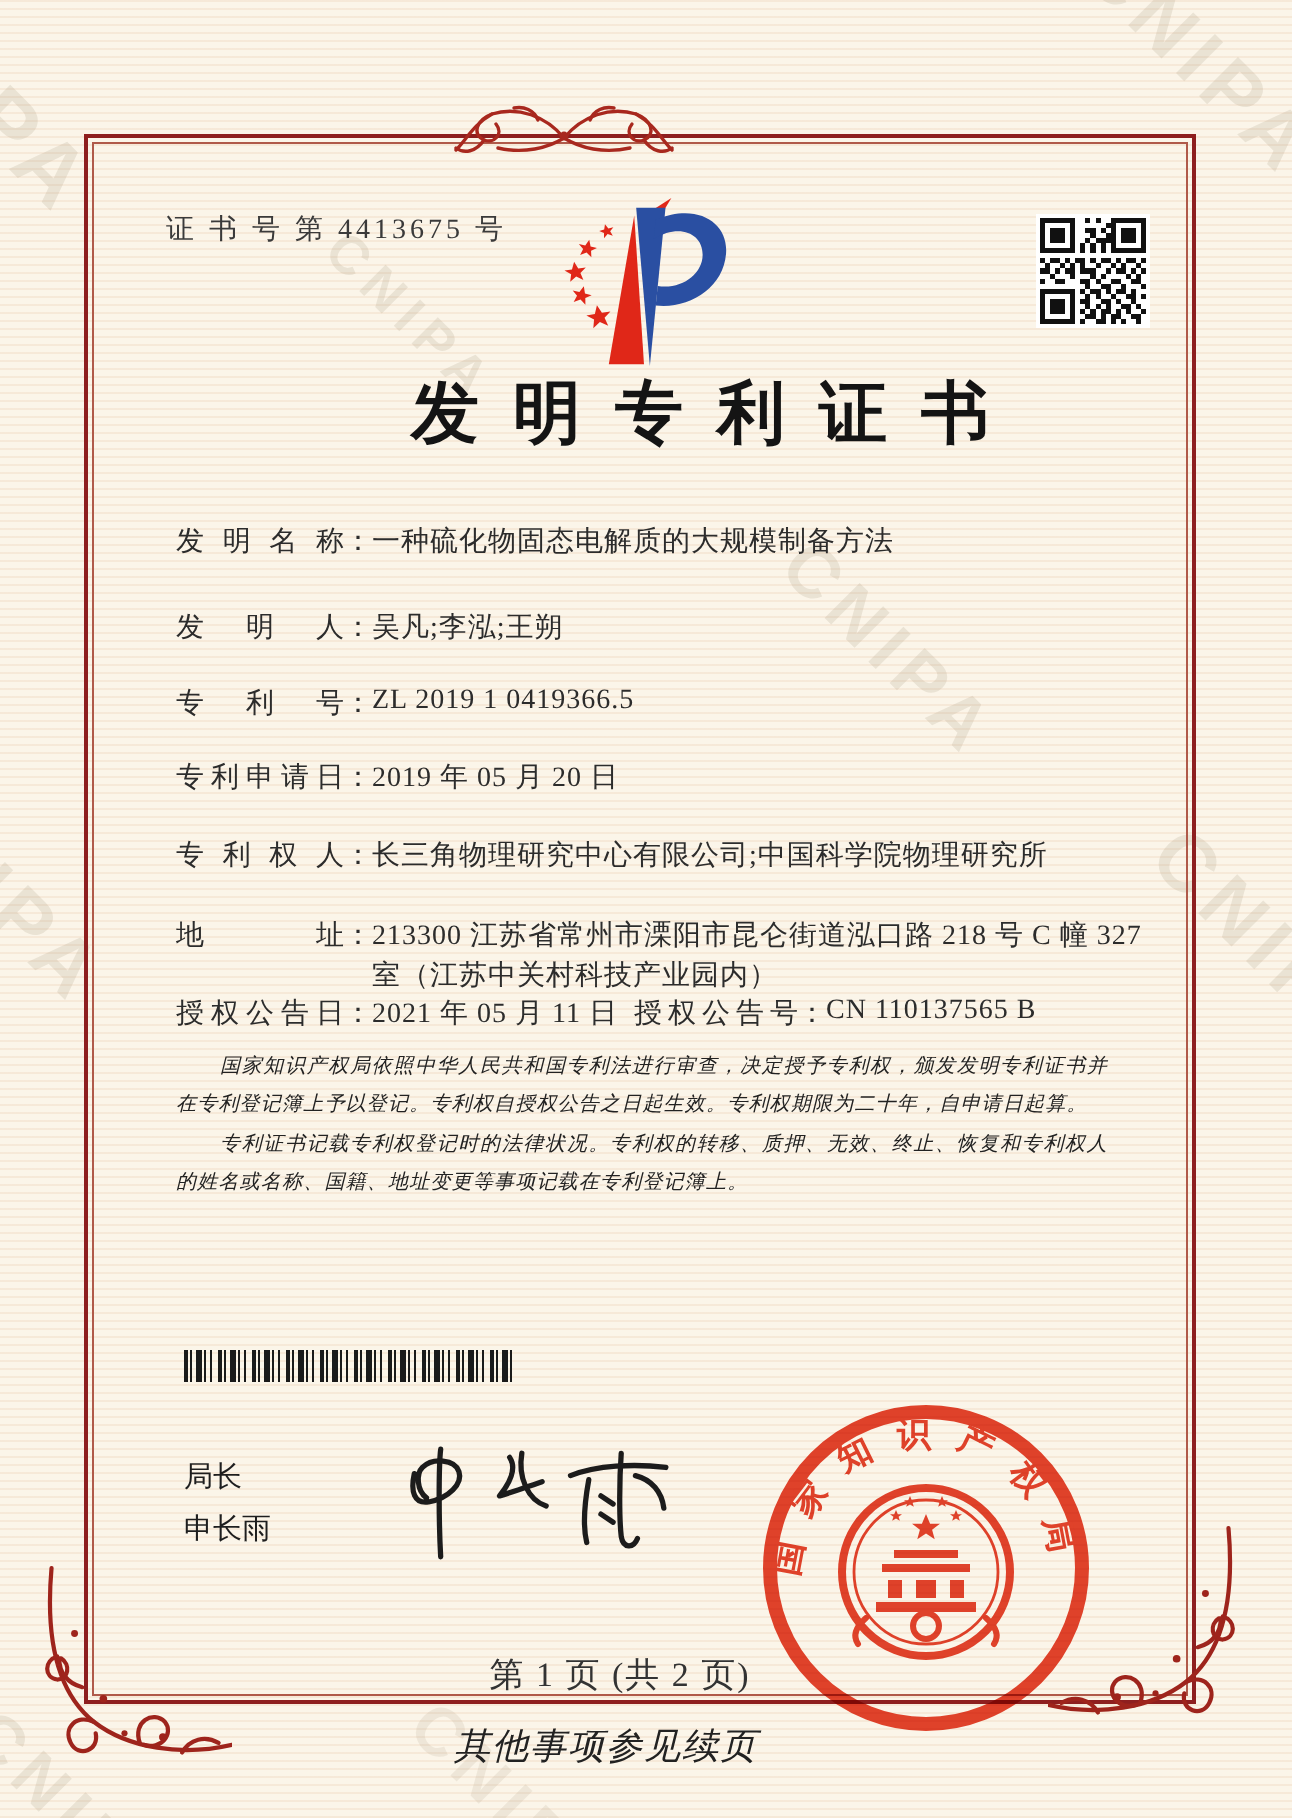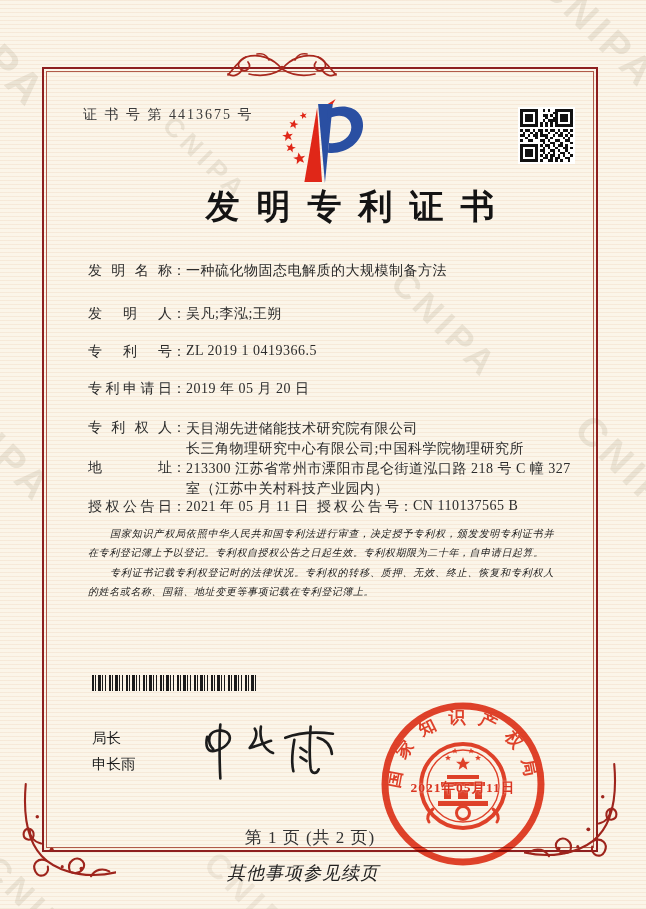--- a/index.html
+++ b/index.html
@@ -183,21 +183,21 @@
   <div class="row" style="top:305px">
     <span class="flabel">发明人</span><span class="colon">：</span><span class="fvalue">吴凡;李泓;王朔</span>
   </div>
   <div class="row" style="top:343px">
     <span class="flabel">专利号</span><span class="colon">：</span><span class="fvalue">ZL 2019 1 0419366.5</span>
   </div>
   <div class="row" style="top:380px">
     <span class="flabel">专利申请日</span><span class="colon">：</span><span class="fvalue">2019 年 05 月 20 日</span>
   </div>
   <div class="row" style="top:419px">
-    <span class="flabel">专利权人</span><span class="colon">：</span><span class="fvalue"><span class="vline" style="display:block">天目湖先进储能技术研究院有限公司</span><span class="vline" style="display:block">长三角物理研究中心有限公司;中国科学院物理研究所</span></span>
+    <span class="flabel">专利权人</span><span class="colon">：</span><span class="fvalue"><span class="vline" style="display:block">长三角物理研究中心有限公司;中国科学院物理研究所</span></span>
   </div>
   <div class="row" style="top:459px">
     <span class="flabel">地址</span><span class="colon">：</span><span class="fvalue"><span class="vline" style="display:block">213300 江苏省常州市溧阳市昆仑街道泓口路 218 号 C 幢 327</span><span class="vline" style="display:block">室（江苏中关村科技产业园内）</span></span>
   </div>
   <div class="row" style="top:498px">
     <span class="flabel">授权公告日</span><span class="colon">：</span><span class="fvalue">2021 年 05 月 11 日</span>
     <span style="position:absolute; left:229px; top:0; white-space:nowrap;">
       <span class="flabel" style="width:82px">授权公告号</span><span class="colon">：</span><span class="fvalue">CN 110137565 B</span>
     </span>
   </div>
@@ -248,18 +248,17 @@
         <path d="M70 77 h32 v4 H70 z"></path>
         <path d="M67 92 h7 v9 h-7 z"></path>
         <path d="M81 92 h10 v9 h-10 z"></path>
         <path d="M98 92 h7 v9 h-7 z"></path>
         <path d="M61 103 h50 v5 H61 z"></path>
       </g>
       <circle cx="86" cy="115" r="6.5" fill="none" stroke="#e23a22" stroke-width="3"></circle>
       <path d="M56 111 q-8 7 -4 13 M116 111 q8 7 4 13" fill="none" stroke="#e23a22" stroke-width="3" stroke-linecap="round"></path>
     </g>
   </svg>
-  <div class="seal-date">2021年05月11日</div>
 
   <div class="page-num">第 1 页 (共 2 页)</div>
   <div class="footer-note">其他事项参见续页</div>
 
 </div>
 
 </body></html>

